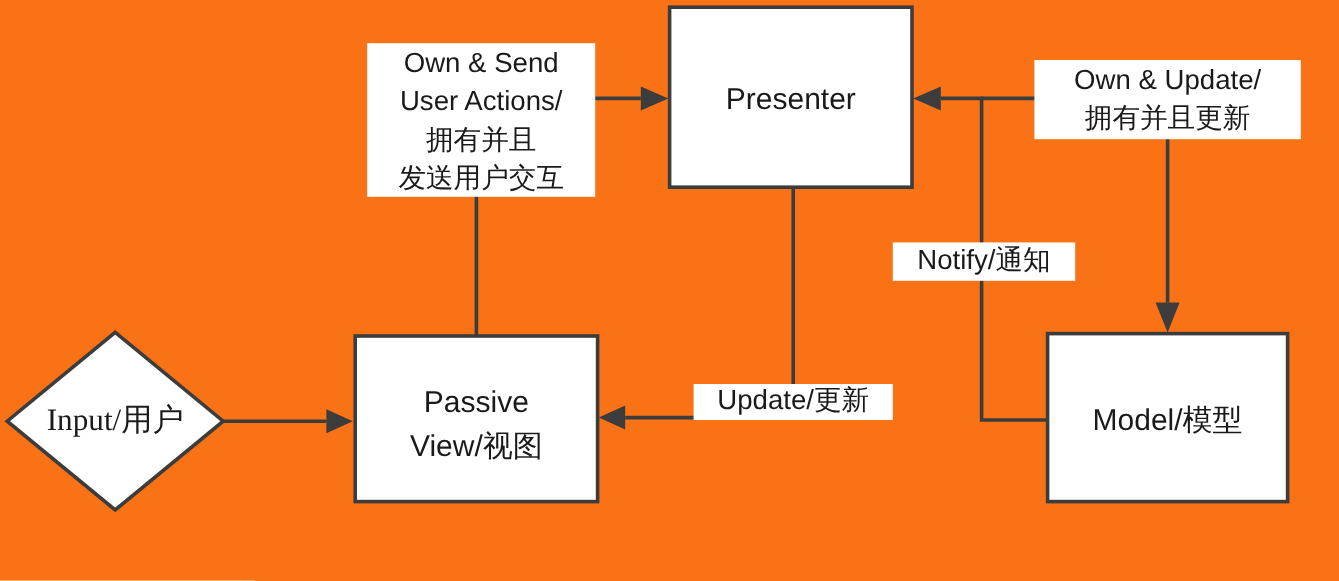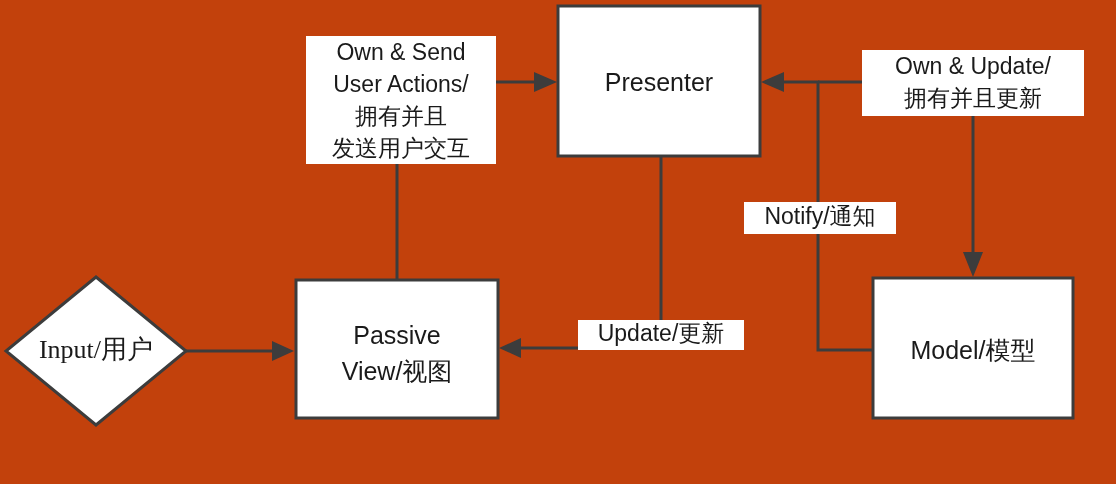--- a/index.html
+++ b/index.html
@@ -4,21 +4,21 @@
 <style>
   html, body {
     margin: 0;
     padding: 0;
     background: #ffffff;
   }
   #diagram-root {
     position: relative;
     width: 1116px;
     height: 484px;
-    background: #c2410c;
+    background: #f97316;
     font-family: "Liberation Sans", sans-serif;
     overflow: hidden;
   }
   svg.diagram-canvas {
     position: absolute;
     left: 0;
     top: 0;
     width: 1116px;
     height: 484px;
   }

